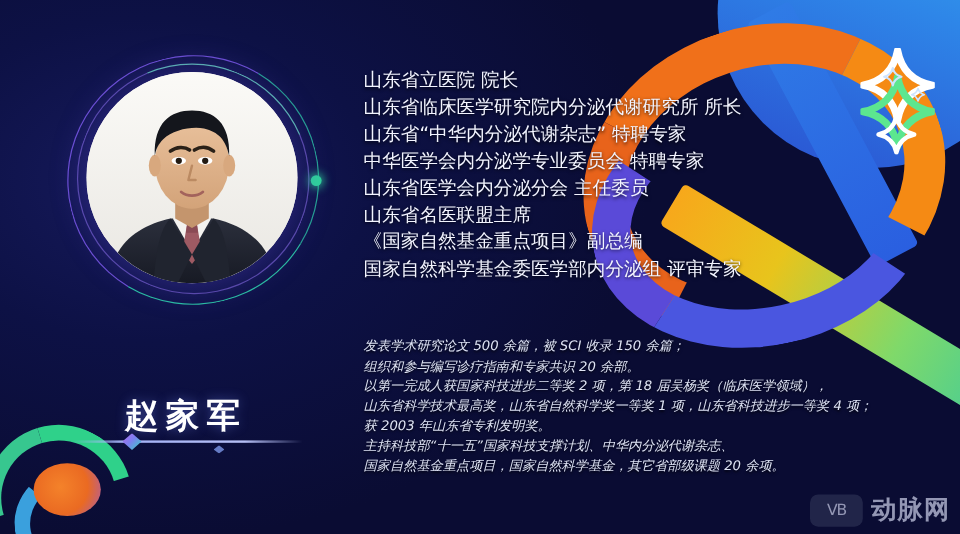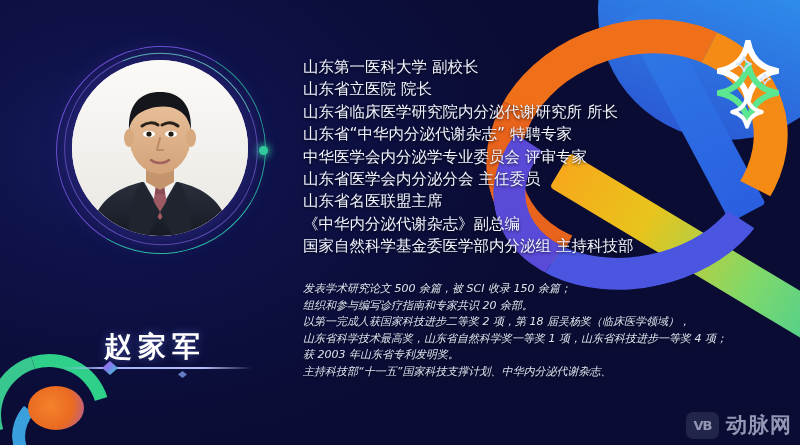--- a/index.html
+++ b/index.html
@@ -187,24 +187,24 @@
     font-style:italic;
   }
 
   
   .logo{
     position:absolute;right:8px;bottom:6px;
     display:flex;align-items:center;gap:7px;
     opacity:.72;
   }
   .logo-mark{
-    width:33px;height:27px;border-radius:7px;
+    width:44px;height:27px;border-radius:7px;
     background:#2b2f52;
     display:flex;align-items:center;justify-content:center;
-    color:#c9cde6;font-size:13px;font-weight:bold;letter-spacing:-1px;
+    color:#c9cde6;font-size:13px;font-weight:normal;letter-spacing:-1px;
   }
   .logo-text{
     color:#c9cde6;font-size:21px;font-weight:bold;letter-spacing:1px;
   }
 </style>
 </head>
 <body>
 
 <div class="stage">
 
@@ -305,38 +305,38 @@
   </div>
 
   <div class="name">赵家军</div>
   <div class="divider">
     <div class="divider-line"></div>
     <div class="divider-gem"></div>
     <div class="divider-gem-sm"></div>
   </div>
 
   <div class="titles">
-    <div class="title-line">山东第一医科大学  副校长</div>
     <div class="title-line">山东省立医院  院长</div>
     <div class="title-line">山东省临床医学研究院内分泌代谢研究所  所长</div>
     <div class="title-line">山东省“中华内分泌代谢杂志”  特聘专家</div>
-    <div class="title-line">中华医学会内分泌学专业委员会  评审专家</div>
+    <div class="title-line">中华医学会内分泌学专业委员会  特聘专家</div>
     <div class="title-line">山东省医学会内分泌分会  主任委员</div>
     <div class="title-line">山东省名医联盟主席</div>
-    <div class="title-line">《中华内分泌代谢杂志》副总编</div>
-    <div class="title-line">国家自然科学基金委医学部内分泌组  主持科技部</div>
+    <div class="title-line">《国家自然基金重点项目》副总编</div>
+    <div class="title-line">国家自然科学基金委医学部内分泌组  评审专家</div>
   </div>
 
   <div class="achievements">
     <div class="ach-line">发表学术研究论文 500 余篇，被 SCI 收录 150 余篇；</div>
     <div class="ach-line">组织和参与编写诊疗指南和专家共识 20 余部。</div>
     <div class="ach-line">以第一完成人获国家科技进步二等奖 2 项，第 18 届吴杨奖（临床医学领域），</div>
     <div class="ach-line">山东省科学技术最高奖，山东省自然科学奖一等奖 1 项，山东省科技进步一等奖 4 项；</div>
     <div class="ach-line">获 2003 年山东省专利发明奖。</div>
     <div class="ach-line">主持科技部“十一五”国家科技支撑计划、中华内分泌代谢杂志、</div>
+    <div class="ach-line">国家自然基金重点项目，国家自然科学基金，其它省部级课题 20 余项。</div>
   </div>
 
   <div class="logo">
     <div class="logo-mark">VB</div>
     <div class="logo-text">动脉网</div>
   </div>
 
 </div>
 
 </body></html>

